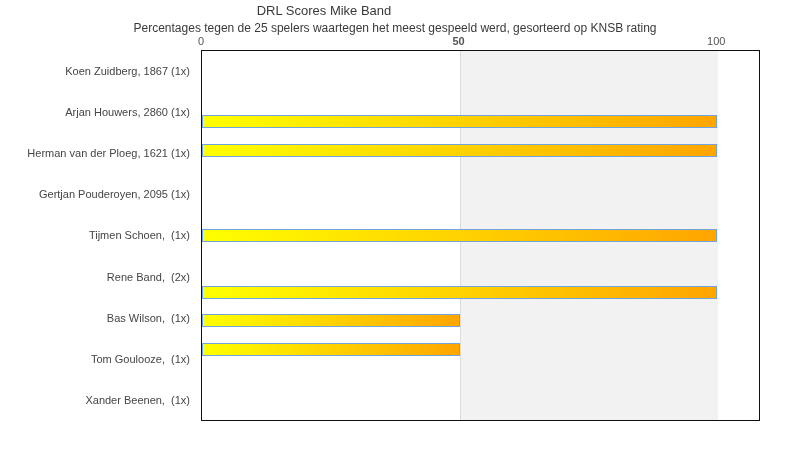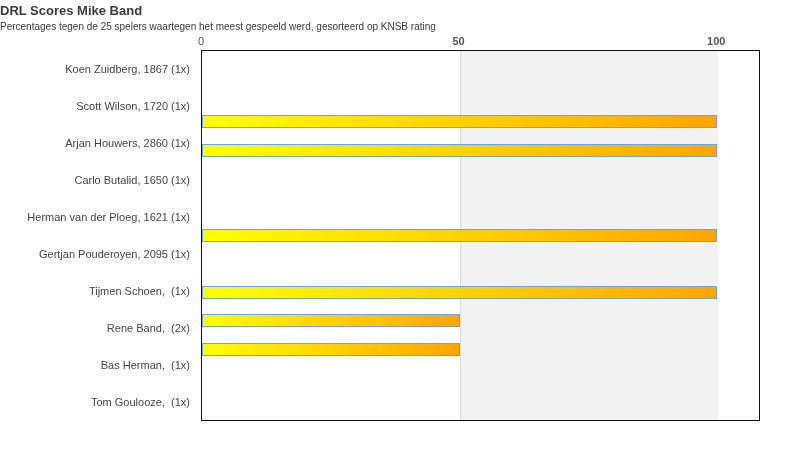--- a/index.html
+++ b/index.html
@@ -1,26 +1,26 @@
 <!DOCTYPE html>
 <html><head>
 <meta charset="utf-8">
 <style>
   html,body{margin:0;padding:0;}
   body{
     width:790px;height:450px;background:#ffffff;position:relative;overflow:hidden;
     font-family:"Liberation Sans","DejaVu Sans",sans-serif;
   }
   .chart-title{
-    position:absolute;top:3px;left:0;width:648px;text-align:left;
-    font-size:13px;font-weight:bold;color:#3a3a3a;
+    position:absolute;top:3px;left:0;width:648px;text-align:center;
+    font-size:13px;font-weight:normal;color:#3a3a3a;
   }
   .chart-subtitle{
-    position:absolute;top:21px;left:0;width:790px;
-    font-size:10px;color:#3a3a3a;
+    position:absolute;top:21px;left:0;width:790px;text-align:center;
+    font-size:12px;color:#3a3a3a;
   }
   .ticks{position:absolute;left:201px;top:35px;width:557px;height:13px;}
   .tick{
     position:absolute;transform:translateX(-50%);
     font-size:11px;color:#555;white-space:nowrap;
   }
   .plot{
     position:absolute;left:201px;top:50px;width:557px;height:369px;
     border:1px solid #101010;background:#ffffff;
   }
@@ -40,34 +40,33 @@
 </style>
 </head>
 <body>
 
 <div class="chart-title">DRL Scores Mike Band</div>
 <div class="chart-subtitle">Percentages tegen de 25 spelers waartegen het meest gespeeld werd, gesorteerd op KNSB rating</div>
 
 <div class="ticks">
     <span class="tick" style="left: 0%;">0</span>
     <span class="tick" style="left: 46.2535%; font-weight: bold;">50</span>
-    <span class="tick" style="left: 92.5069%; font-weight: bold;">100</span>
+    <span class="tick" style="left: 92.5069%;">100</span>
   </div>
 
 <div class="ylabels">
     <div class="ylabel">Koen Zuidberg, 1867 (1x)</div>
-    <div class="ylabel">Scott Wilson, 1720 (1x)</div>
     <div class="ylabel">Arjan Houwers, 2860 (1x)</div>
-    <div class="ylabel">Carlo Butalid, 1650 (1x)</div>
     <div class="ylabel">Herman van der Ploeg, 1621 (1x)</div>
     <div class="ylabel">Gertjan Pouderoyen, 2095 (1x)</div>
     <div class="ylabel">Tijmen Schoen,  (1x)</div>
     <div class="ylabel">Rene Band,  (2x)</div>
-    <div class="ylabel">Bas Herman,  (1x)</div>
+    <div class="ylabel">Bas Wilson,  (1x)</div>
     <div class="ylabel">Tom Goulooze,  (1x)</div>
+    <div class="ylabel">Xander Beenen,  (1x)</div>
   </div>
 
 <div class="plot">
   <div class="band" style="left: 46.2535%; width: 46.2535%; background: rgb(242, 242, 242);"></div>
   <div class="fade"></div>
   <div class="rows">
       <div class="bar-row"></div>
       <div class="bar-row"></div>
       <div class="bar-row">
         <div class="bar" style="width: calc(92.5069% - 2px); border-color: rgb(111, 165, 216); background: linear-gradient(to right, rgb(255, 255, 0), rgb(255, 165, 0));"></div>

